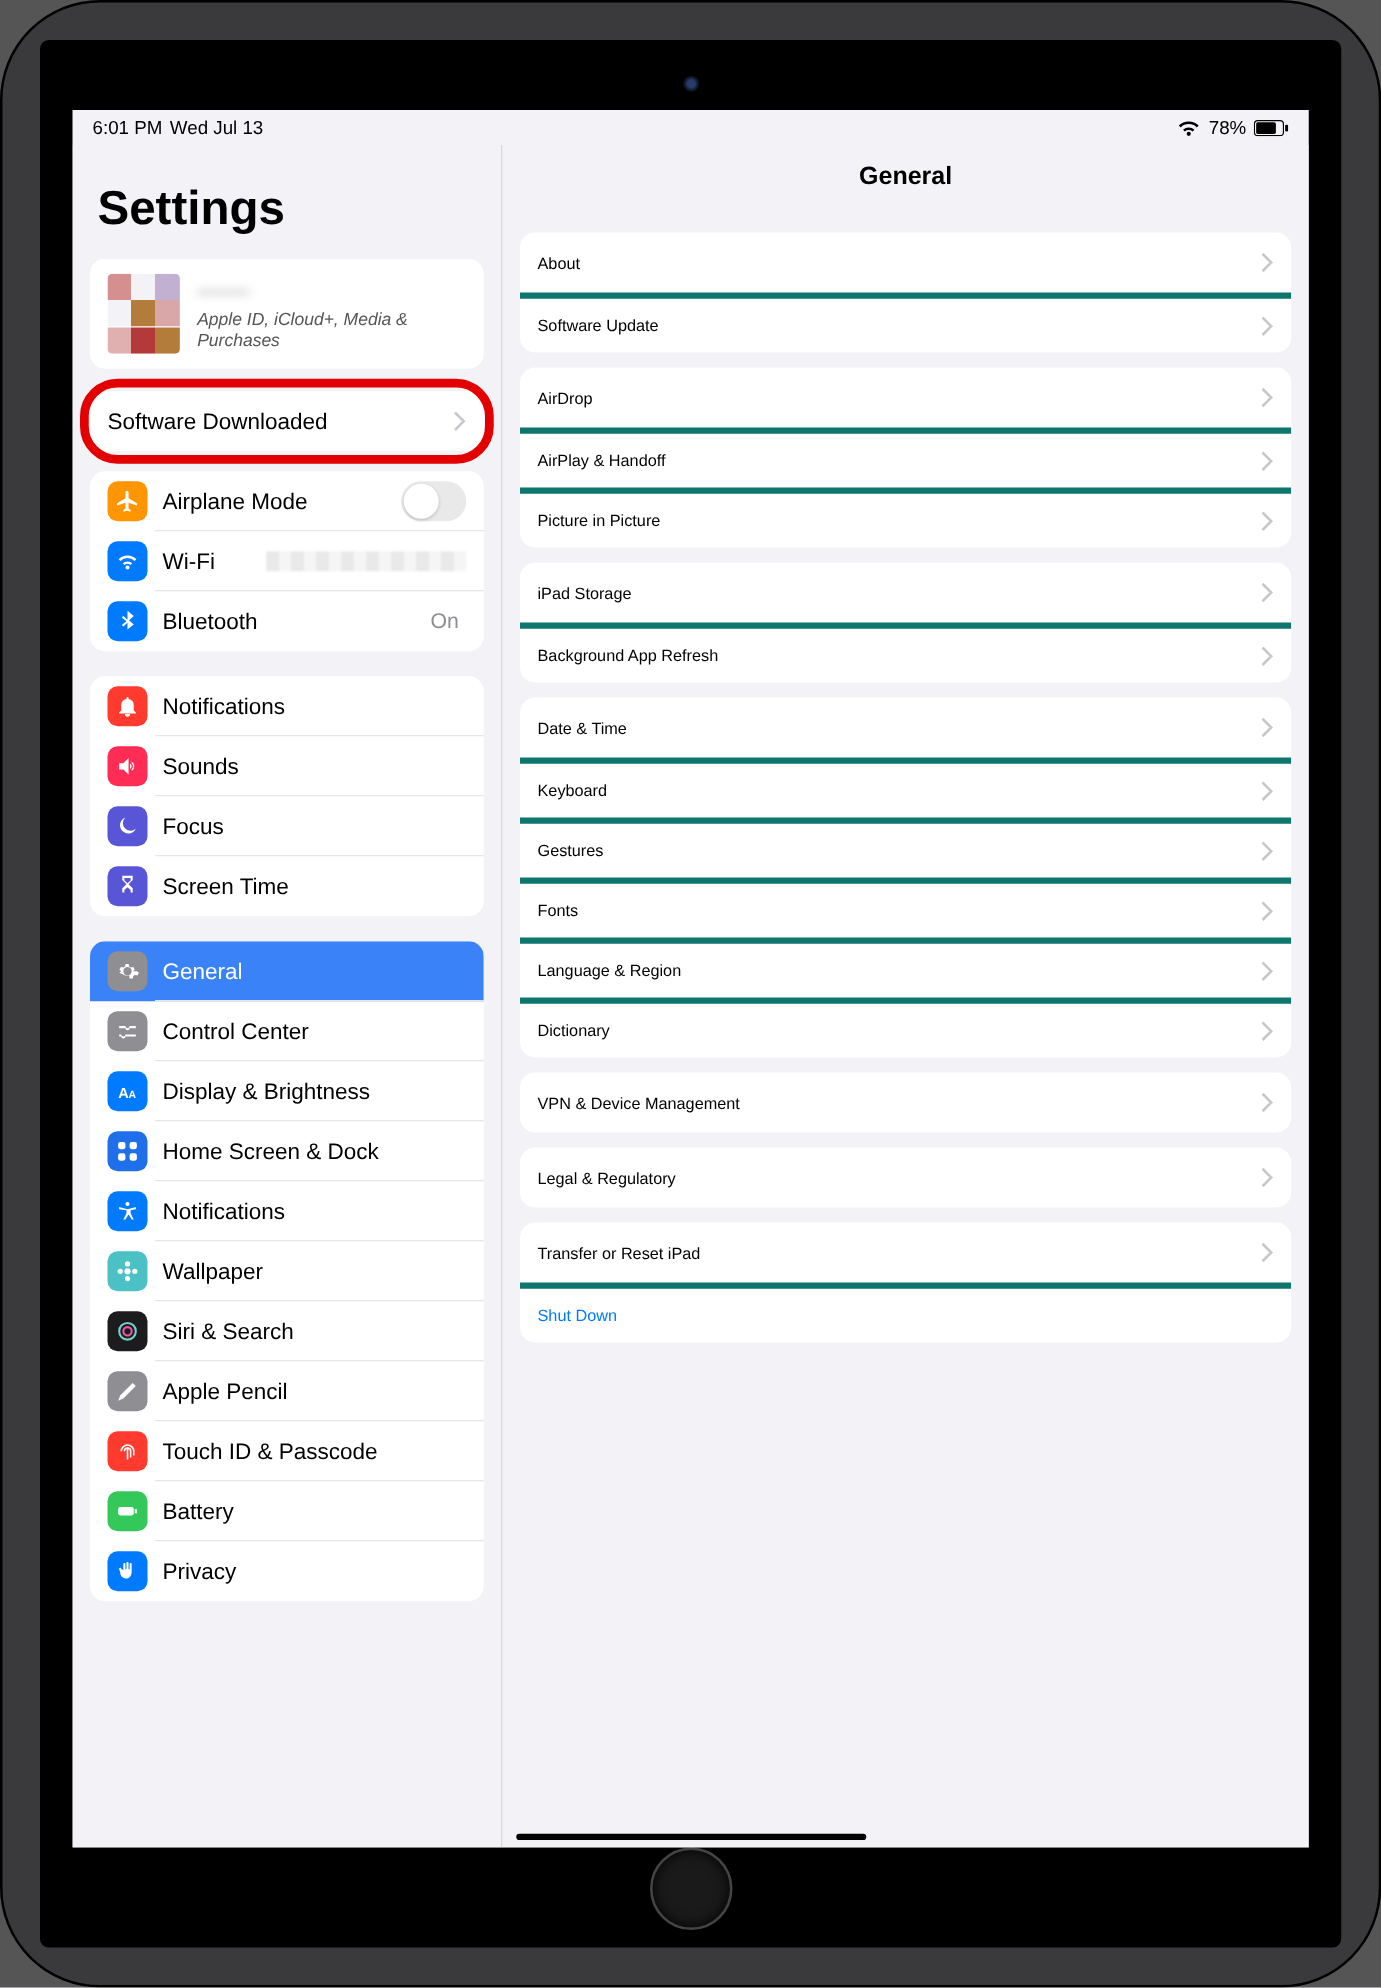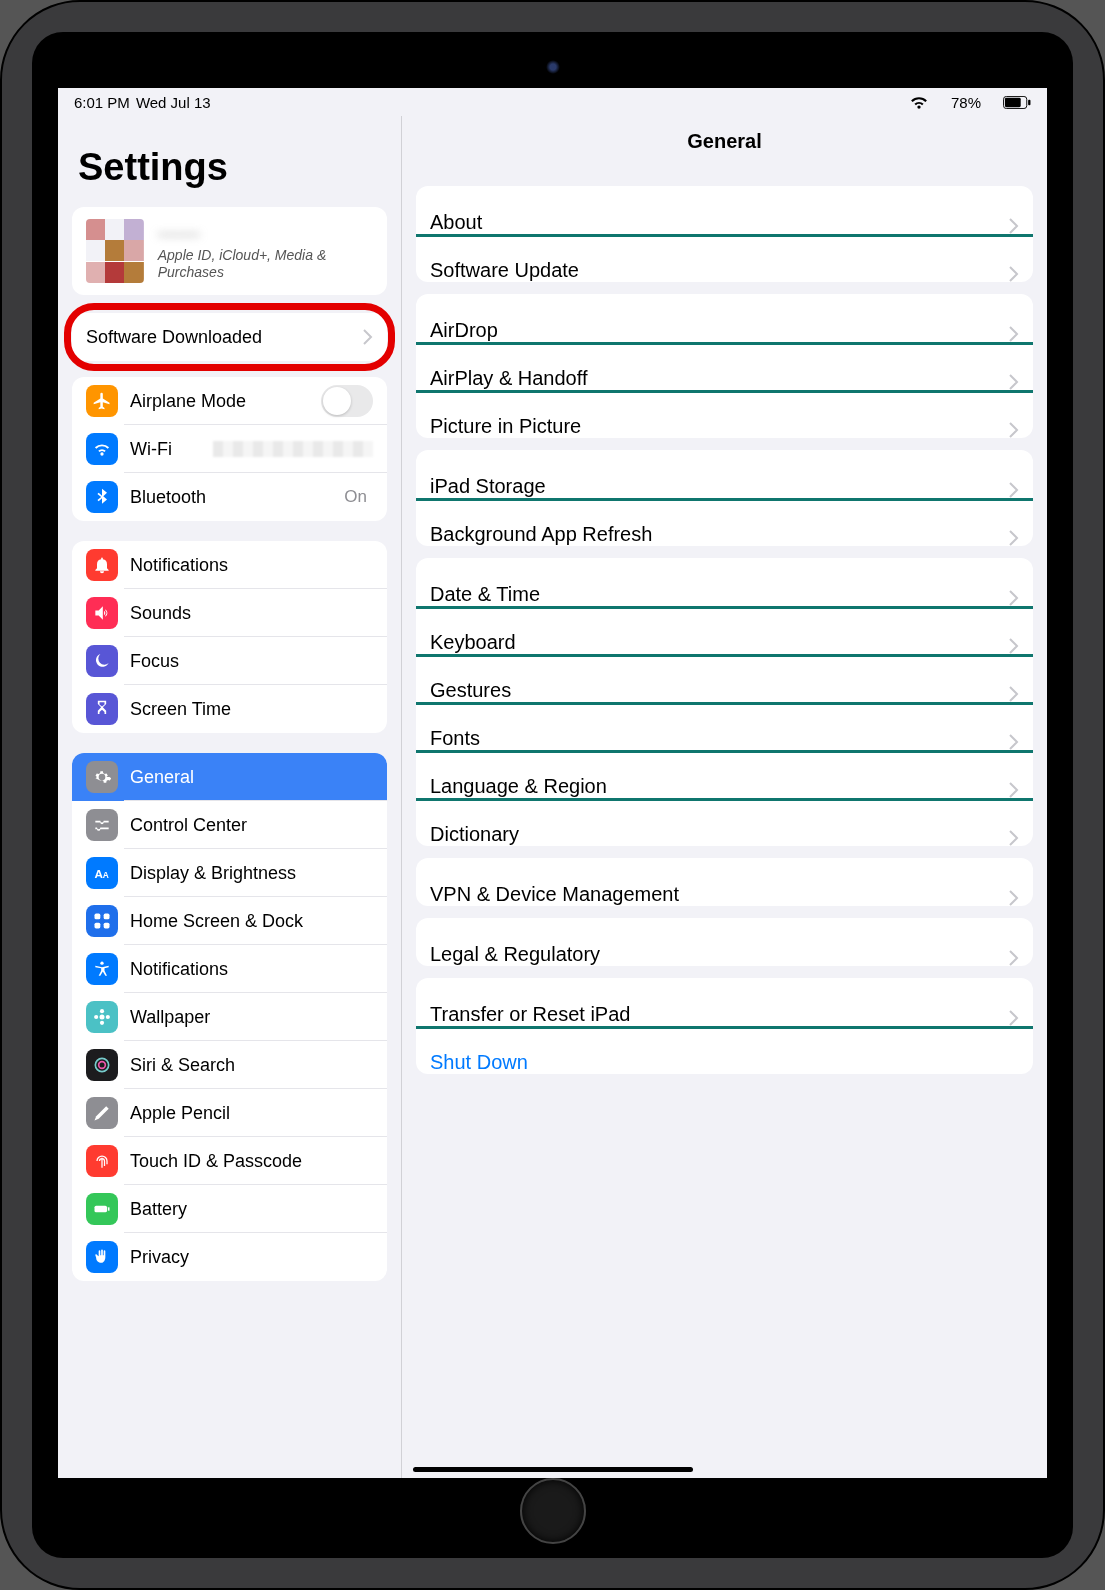--- a/index.html
+++ b/index.html
@@ -13,21 +13,21 @@
     width:1105px; height:1590px;
     background:#3a3a3c;
     border-radius:80px;
     border:2px solid #000;
     padding:30px;
     position:relative;
   }
   .ipad-bezel {
     width:100%; height:100%;
     background:#000;
-    border-radius:31px;
+    border-radius:7px;
     padding:56px 26px 80px 26px;
     position:relative;
   }
   .camera {
     position:absolute; top:28px; left:50%; transform:translateX(-50%);
     width:14px; height:14px; border-radius:50%;
     background:radial-gradient(circle,#2a3a6a 30%,#000 70%);
   }
   .home-button {
     position:absolute; bottom:14px; left:50%; transform:translateX(-50%);
@@ -50,21 +50,21 @@
   }
   
   .status-bar {
     height:28px;
     display:flex; align-items:center; justify-content:space-between;
     padding:0 16px;
     font-size:15px;
     color:#000;
   }
   .status-left { display:flex; gap:6px; }
-  .status-right { display:flex; align-items:center; gap:22px; }
+  .status-right { display:flex; align-items:center; gap:6px; }
   .wifi-icon svg, .battery-icon svg { display:block; }
   
   .panes { flex:1; display:flex; overflow:hidden; }
   .sidebar {
     width:344px; background:#f2f2f7;
     border-right:1px solid #d1d1d6;
     display:flex; flex-direction:column;
     overflow:hidden;
     padding:0 14px;
   }
@@ -86,21 +86,21 @@
     overflow:hidden;
   }
   .row {
     display:flex; align-items:center;
     min-height:48px;
     padding:0 14px;
     font-size:18px;
     color:#000;
     position:relative;
   }
-  .row + .row { border-top:3px solid #0f766e; }
+  .row + .row { border-top:5px solid #0f766e; }
   .row + .row.with-icon::before {
     content:""; position:absolute; top:-1px; left:52px; right:0; height:1px; background:#e5e5ea;
   }
   .row.with-icon + .row.with-icon { border-top:none; }
   .icon {
     width:32px; height:32px; border-radius:8px; margin-right:12px;
     display:flex; align-items:center; justify-content:center;
     color:#fff; flex-shrink:0;
   }
   .icon svg { width:20px; height:20px; }
@@ -140,21 +140,21 @@
   .switch::after {
     content:""; width:28px; height:28px; background:#fff; border-radius:50%;
     position:absolute; top:2px; left:2px; box-shadow:0 1px 3px rgba(0,0,0,.2);
   }
   
   .row.selected { background:#3a82f7; color:#fff; border-radius:0; }
   .row.selected .icon { }
   
   .detail-scroll { padding:8px 14px 14px 14px; overflow:auto; }
   .detail .group { margin:12px 0; }
-  .detail .row { min-height:48px; font-size:20px;align-items:flex-end; }
+  .detail .row { min-height:48px; font-size:13px; }
   .link-blue { color:#007aff; }
   .pixelate {
     width:160px; height:16px;
     background:repeating-linear-gradient(90deg,#e9e9e9 0 10px,#f5f5f5 10px 20px);
     filter:blur(1px);
   }
   
   .bg-orange{background:#ff9500;} .bg-blue{background:#007aff;}
   .bg-red{background:#ff3b30;} .bg-pink{background:#ff2d55;}
   .bg-indigo{background:#5856d6;} .bg-gray{background:#8e8e93;}

